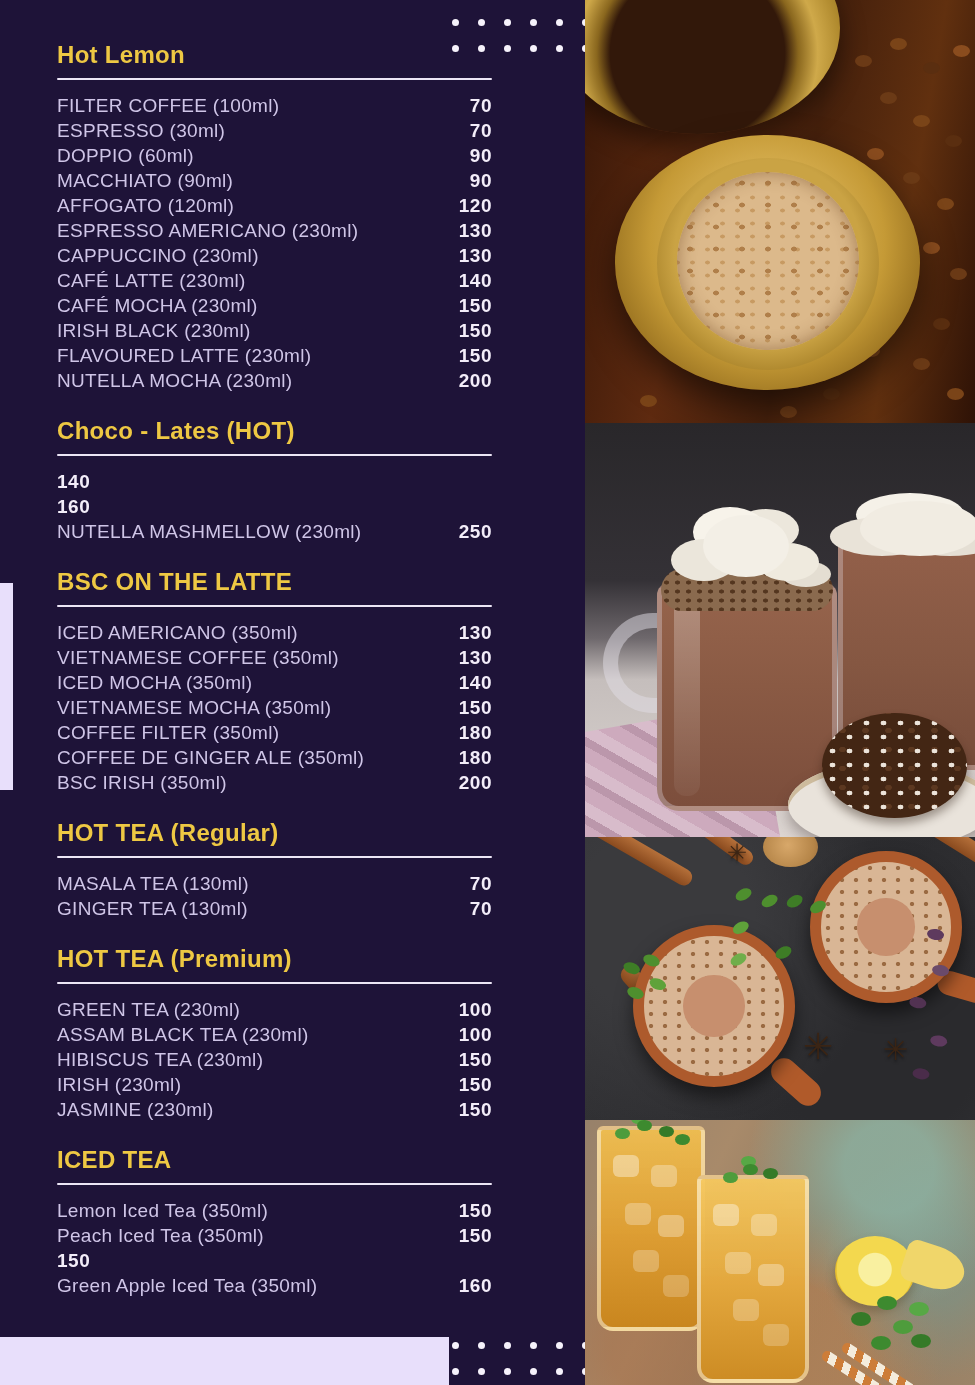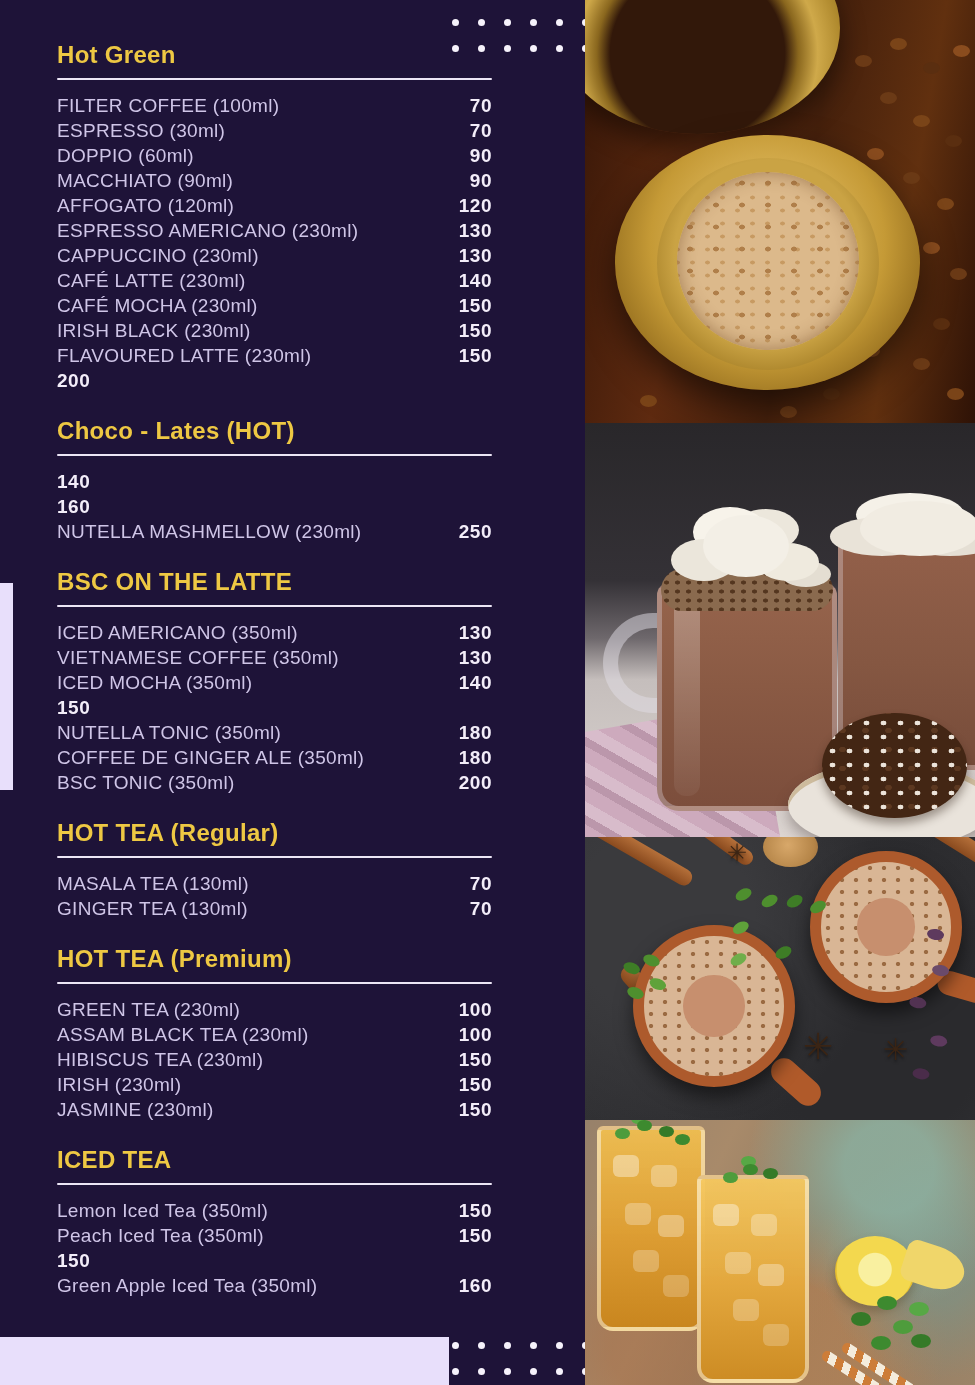--- a/index.html
+++ b/index.html
@@ -185,21 +185,21 @@
         <span class="dot"></span>
         <span class="dot"></span>
         <span class="dot"></span>
         <span class="dot"></span>
         <span class="dot"></span>
       </div>
     <div class="left-accent-bar"></div>
     <div class="bottom-accent-rect"></div>
     <div class="menu-content" id="menu-sections">
         <section class="menu-section">
-          <h2 class="section-title">Hot Green</h2>
+          <h2 class="section-title">Hot Lemon</h2>
           <div class="section-rule"></div>
           <div class="item-list">
             <div class="item-row">
               <span class="item-name">FILTER COFFEE (100ml)</span>
               <span class="item-price">70</span>
             </div>
             <div class="item-row">
               <span class="item-name">ESPRESSO (30ml)</span>
               <span class="item-price">70</span>
             </div>
@@ -233,20 +233,21 @@
             </div>
             <div class="item-row">
               <span class="item-name">IRISH BLACK (230ml)</span>
               <span class="item-price">150</span>
             </div>
             <div class="item-row">
               <span class="item-name">FLAVOURED LATTE (230ml)</span>
               <span class="item-price">150</span>
             </div>
             <div class="item-row">
+              <span class="item-name">NUTELLA MOCHA (230ml)</span>
               <span class="item-price">200</span>
             </div>
           </div>
         </section>
         <section class="menu-section">
           <h2 class="section-title">Choco - Lates (HOT)</h2>
           <div class="section-rule"></div>
           <div class="item-list">
             <div class="item-row">
               <span class="item-price">140</span>
@@ -270,32 +271,33 @@
             </div>
             <div class="item-row">
               <span class="item-name">VIETNAMESE COFFEE (350ml)</span>
               <span class="item-price">130</span>
             </div>
             <div class="item-row">
               <span class="item-name">ICED MOCHA (350ml)</span>
               <span class="item-price">140</span>
             </div>
             <div class="item-row">
-              <span class="item-price">150</span>
-            </div>
-            <div class="item-row">
-              <span class="item-name">NUTELLA TONIC (350ml)</span>
+              <span class="item-name">VIETNAMESE MOCHA (350ml)</span>
+              <span class="item-price">150</span>
+            </div>
+            <div class="item-row">
+              <span class="item-name">COFFEE FILTER (350ml)</span>
               <span class="item-price">180</span>
             </div>
             <div class="item-row">
               <span class="item-name">COFFEE DE GINGER ALE (350ml)</span>
               <span class="item-price">180</span>
             </div>
             <div class="item-row">
-              <span class="item-name">BSC TONIC (350ml)</span>
+              <span class="item-name">BSC IRISH (350ml)</span>
               <span class="item-price">200</span>
             </div>
           </div>
         </section>
         <section class="menu-section">
           <h2 class="section-title">HOT TEA (Regular)</h2>
           <div class="section-rule"></div>
           <div class="item-list">
             <div class="item-row">
               <span class="item-name">MASALA TEA (130ml)</span>

